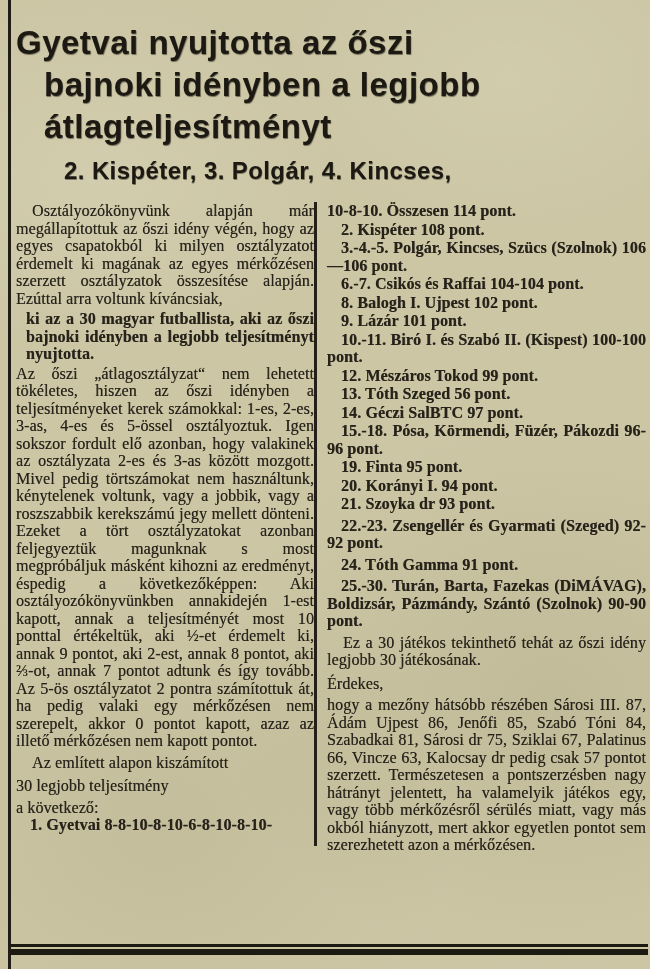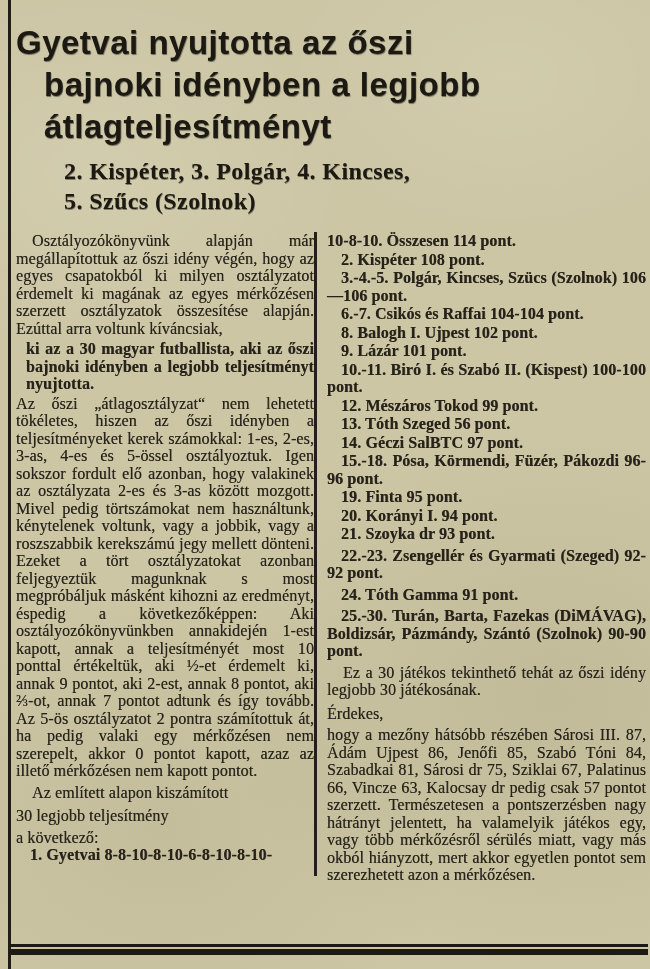--- a/index.html
+++ b/index.html
@@ -14,21 +14,21 @@
     font-family:"Liberation Serif", serif;
     color:#26221a;
   }
   .rule-left{position:absolute;left:8px;top:0;width:3px;height:969px;background:#201d17;}
   .content{position:absolute;left:16px;top:22px;width:630px;}
 
   .headline{font-family:"Liberation Sans", sans-serif;font-weight:bold;color:#1c1913;
     font-size:33px;line-height:42px;letter-spacing:0.5px;
     text-shadow:0.6px 0.6px 0.7px rgba(30,26,18,0.5);}
   .hl2,.hl3{margin-left:28px;}
-  .subhead{font-family:Liberation Serif, serif;font-weight:bold;color:#1c1913;
+  .subhead{font-family:Liberation Sans, sans-serif;font-weight:bold;color:#1c1913;
     font-size:24px;line-height:30px;margin-top:8px;margin-left:48px;letter-spacing:0.4px;
     text-shadow:0.5px 0.5px 0.6px rgba(30,26,18,0.45);}
 
   .cols{display:flex;margin-top:16px;align-items:stretch;}
   .col-left{width:298px;}
   .divider{width:3px;background:#242017;margin:0 0 8px 0;}
   .col-right{flex:1;padding-left:10px;}
 
   .body-text{font-size:16px;line-height:17.5px;text-align:justify;
     text-shadow:0.35px 0.35px 0.45px rgba(40,34,24,0.55);letter-spacing:0.1px;}
@@ -52,21 +52,20 @@
 <div class="content">
 
   <div class="headline">
     <div class="hl1">Gyetvai nyujtotta az őszi</div>
     <div class="hl2">bajnoki idényben a legjobb</div>
     <div class="hl3">átlagteljesítményt</div>
   </div>
 
   <div class="subhead">
     <div>2. Kispéter, 3. Polgár, 4. Kincses,</div>
-    <div>5. Szűcs (Szolnok)</div>
   </div>
 
   <div class="cols">
 
     <div class="col-left body-text">
       <p class="ind">Osztályozókönyvünk alapján már megállapítottuk az őszi idény végén, hogy az egyes csapatokból ki milyen osztályzatot érdemelt ki magának az egyes mérkőzésen szerzett osztályzatok összesítése alapján. Ezúttal arra voltunk kíváncsiak,</p>
       <p class="lead-bold">ki az a 30 magyar futballista, aki az őszi bajnoki idényben a legjobb teljesítményt nyujtotta.</p>
       <p>Az őszi „átlagosztályzat“ nem lehetett tökéletes, hiszen az őszi idényben a teljesítményeket kerek számokkal: 1-es, 2-es, 3-as, 4-es és 5-össel osztályoztuk. Igen sokszor fordult elő azonban, hogy valakinek az osztályzata 2-es és 3-as között mozgott. Mivel pedig törtszámokat nem használtunk, kénytelenek voltunk, vagy a jobbik, vagy a roszszabbik kerekszámú jegy mellett dönteni. Ezeket a tört osztályzatokat azonban feljegyeztük magunknak s most megpróbáljuk másként kihozni az eredményt, éspedig a következőképpen: Aki osztályozókönyvünkben annakidején 1-est kapott, annak a teljesítményét most 10 ponttal értékeltük, aki ½-et érdemelt ki, annak 9 pontot, aki 2-est, annak 8 pontot, aki ⅔-ot, annak 7 pontot adtunk és így tovább. Az 5-ös osztályzatot 2 pontra számítottuk át, ha pedig valaki egy mérkőzésen nem szerepelt, akkor 0 pontot kapott, azaz az illető mérkőzésen nem kapott pontot.</p>
       <p class="ind gap-top">Az említett alapon kiszámított</p>
       <p class="center-head">30 legjobb teljesítmény</p>

